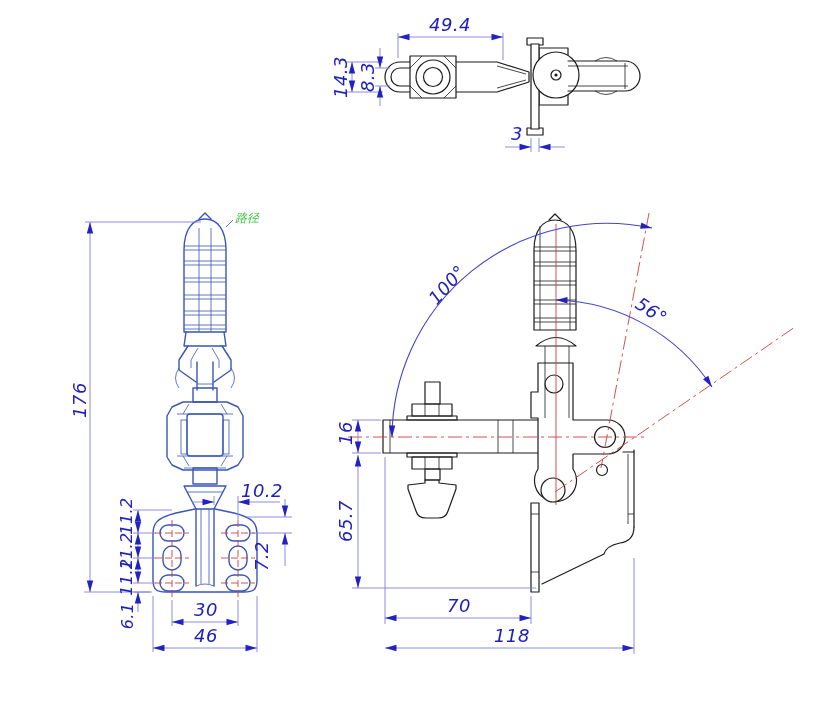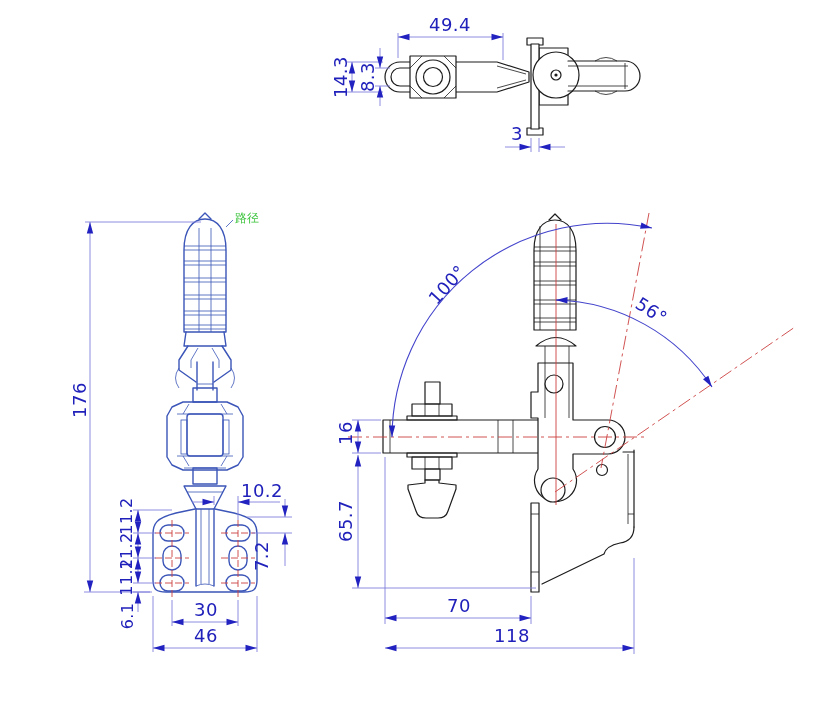--- a/index.html
+++ b/index.html
@@ -1,16 +1,16 @@
 <!DOCTYPE html>
 <html><head>
 <meta charset="utf-8">
 <style>
   html,body{margin:0;padding:0;background:#ffffff;}
-  .stage{width:834px;height:707px;position:relative;background:#fff;font-family:"DejaVu Sans",sans-serif;}
+  .stage{width:834px;height:707px;position:relative;background:#fff;font-family:"DejaVu Sans",sans-serif;font-style:italic;}
   
   .gb  {stroke:#3b55b8;fill:none;stroke-width:1.4;stroke-linejoin:round;stroke-linecap:round;}
   .gbt {stroke:#3b55b8;fill:none;stroke-width:0.8;}
   .gk  {stroke:#1c1c1c;fill:none;stroke-width:1.2;stroke-linejoin:round;stroke-linecap:round;}
   .gkf {stroke:#1c1c1c;fill:#ffffff;stroke-width:1.2;stroke-linejoin:round;}
   .gkt {stroke:#1c1c1c;fill:none;stroke-width:0.8;}
   
   .dl  {stroke:#8080dd;fill:none;stroke-width:0.9;}
   .al  {stroke:#4444cc;fill:none;stroke-width:1.1;}
   

